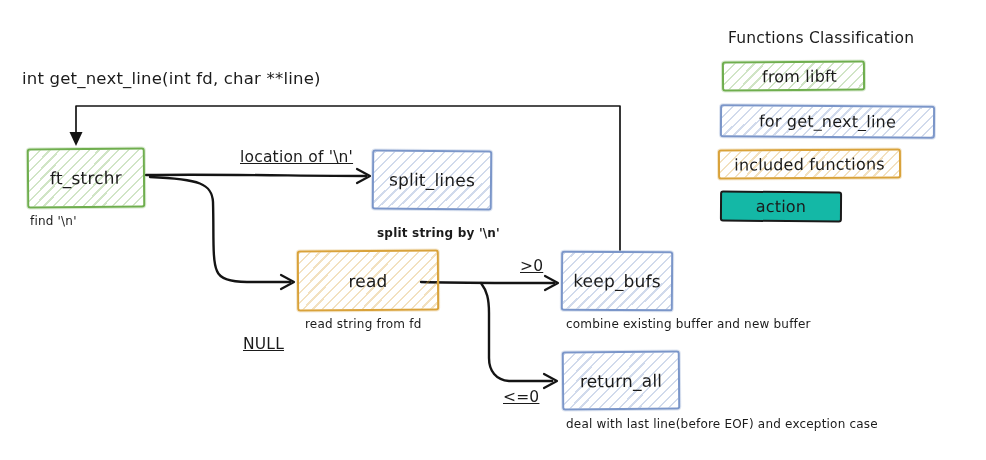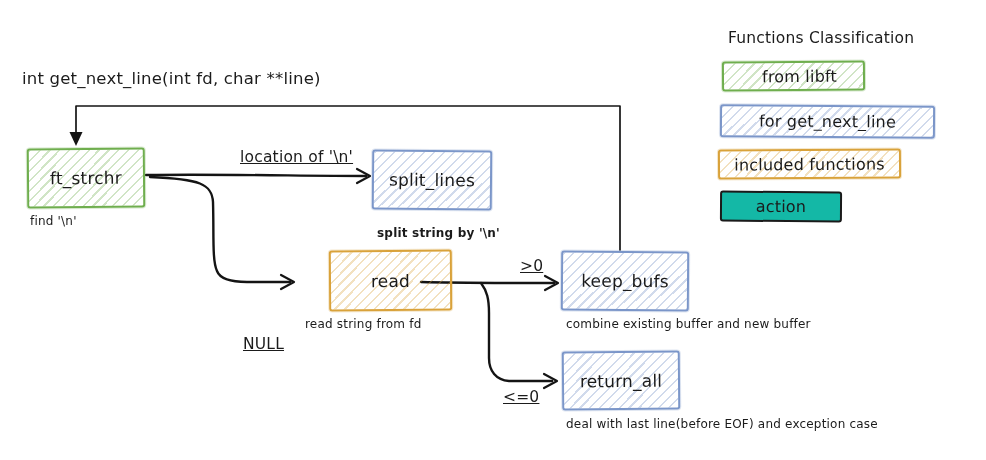--- a/index.html
+++ b/index.html
@@ -81,26 +81,26 @@
   <div class="node green r-n05" style="left:27px;top:148px;width:118px;height:60px;">
     <span>ft_strchr</span>
   </div>
   <div class="lbl" style="left:30px;top:214px;">find '\n'</div>
 
   <div class="node blue r-p05" style="left:372px;top:150px;width:120px;height:60px;">
     <span>split_lines</span>
   </div>
   <div class="lbl" style="left:377px;top:226px;font-weight:bold;">split string by '\n'</div>
 
-  <div class="node orange r-n04" style="left:297px;top:250px;width:123px;height:61px;margin-left:32px;">
+  <div class="node orange r-n04" style="left:297px;top:250px;width:142px;height:61px;">
     <span>read</span>
   </div>
   <div class="lbl" style="left:305px;top:317px;">read string from fd</div>
 
-  <div class="node blue r-p04" style="left:561px;top:251px;width:128px;height:60px;">
+  <div class="node blue r-p04" style="left:561px;top:251px;width:112px;height:60px;">
     <span>keep_bufs</span>
   </div>
   <div class="lbl" style="left:566px;top:317px;">combine existing buffer and new buffer</div>
 
   <div class="node blue r-n05" style="left:562px;top:351px;width:118px;height:59px;">
     <span>return_all</span>
   </div>
   <div class="lbl" style="left:566px;top:417px;">deal with last line(before EOF) and exception case</div>
 
   <div class="lbl edge-lbl" style="left:240px;top:148px;">location of '\n'</div>

